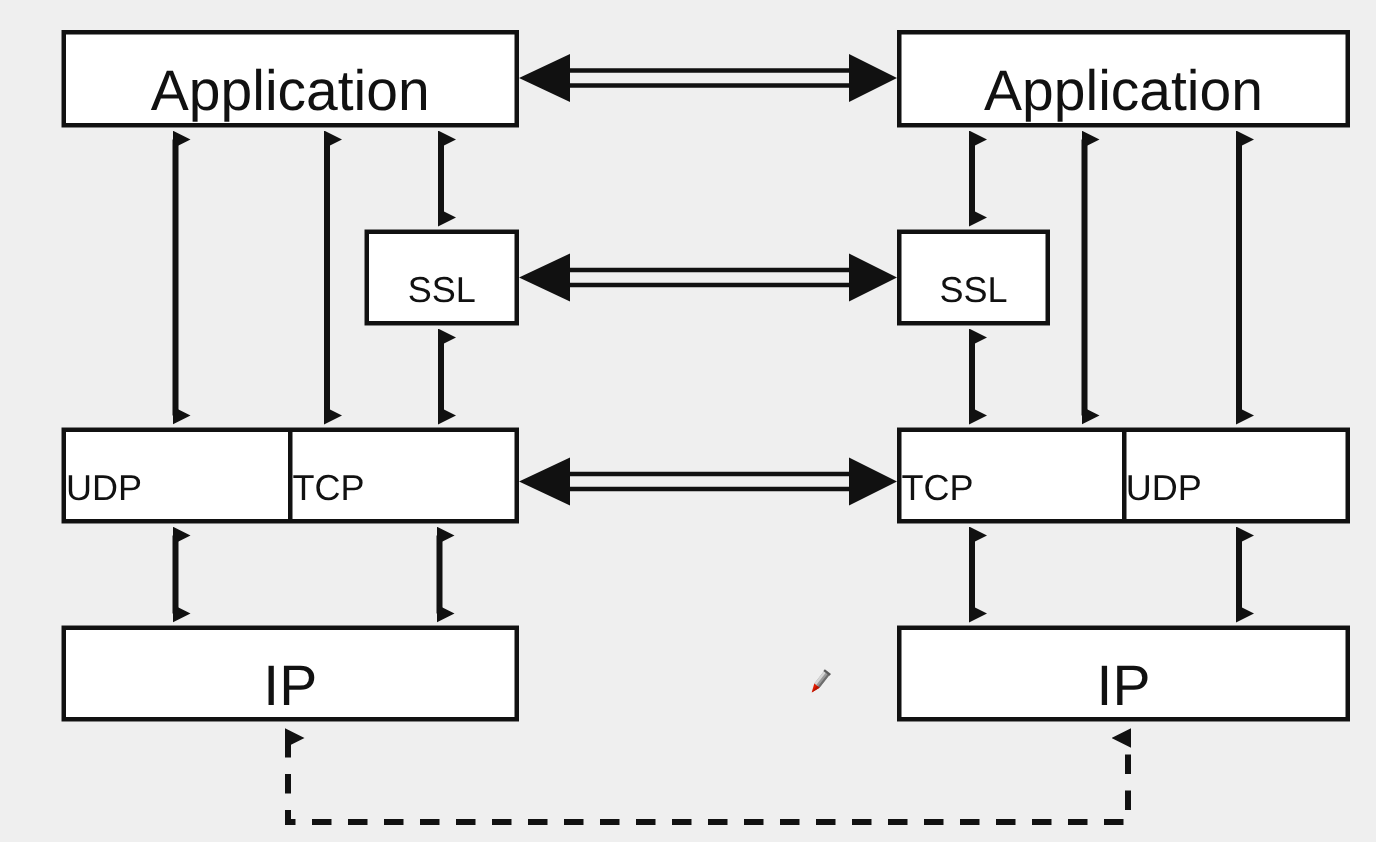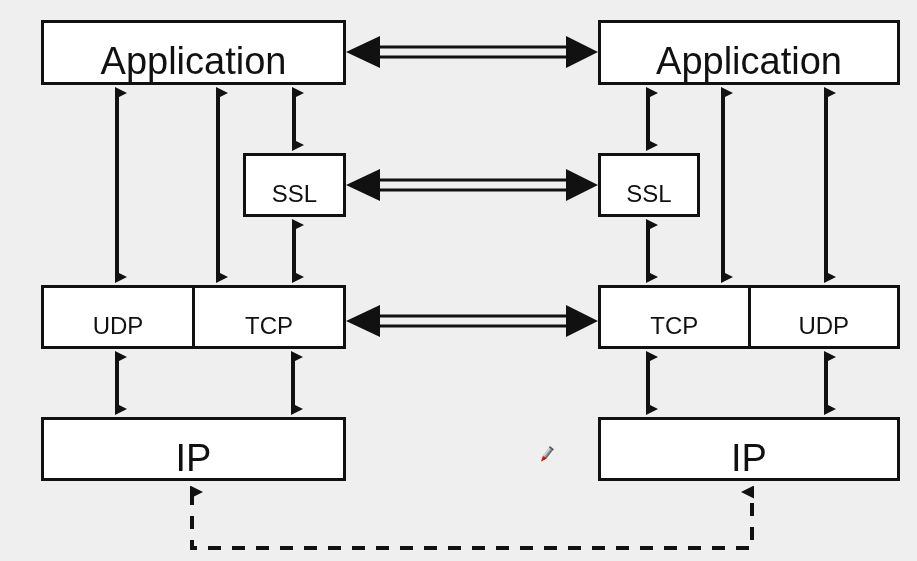--- a/index.html
+++ b/index.html
@@ -53,21 +53,20 @@
     background: #ffffff;
     border: 3px solid #111111;
     box-sizing: border-box;
     display: flex;
     z-index: 3;
   }
   .split-half {
     flex: 1 1 50%;
     display: flex;
     align-items: center;
-    justify-content: center;
   }
   .split-half.divider-right {
     border-right: 3px solid #111111;
   }
   #pen-cursor {
     position: absolute;
     z-index: 9;
     pointer-events: none;
   }
 </style>

